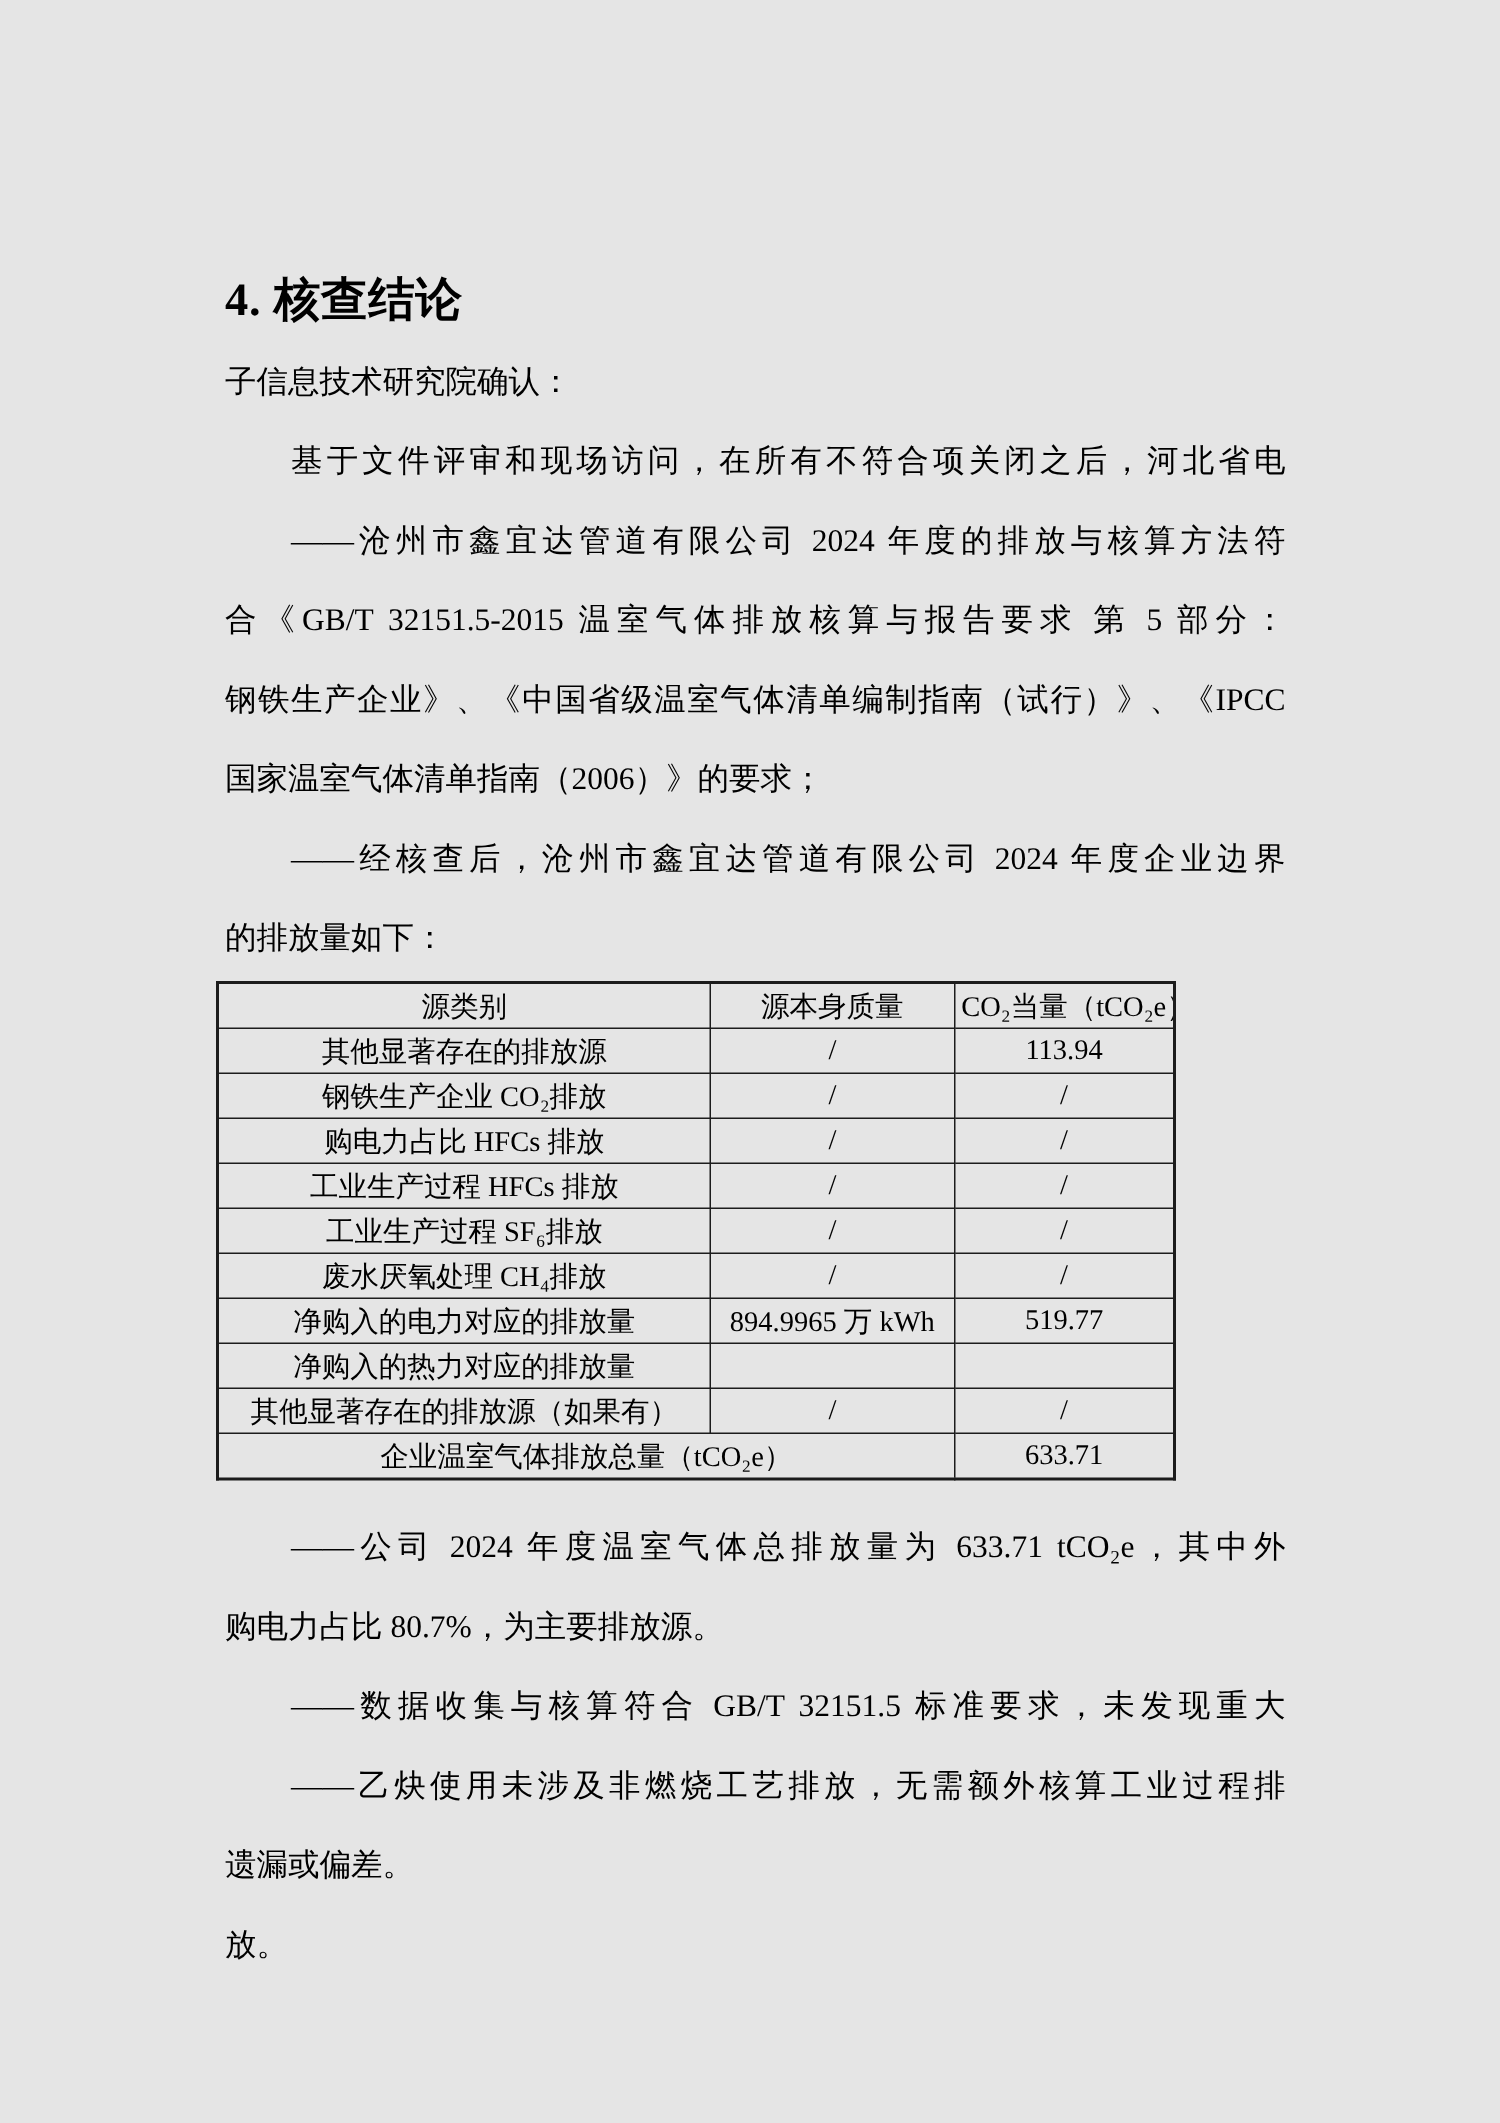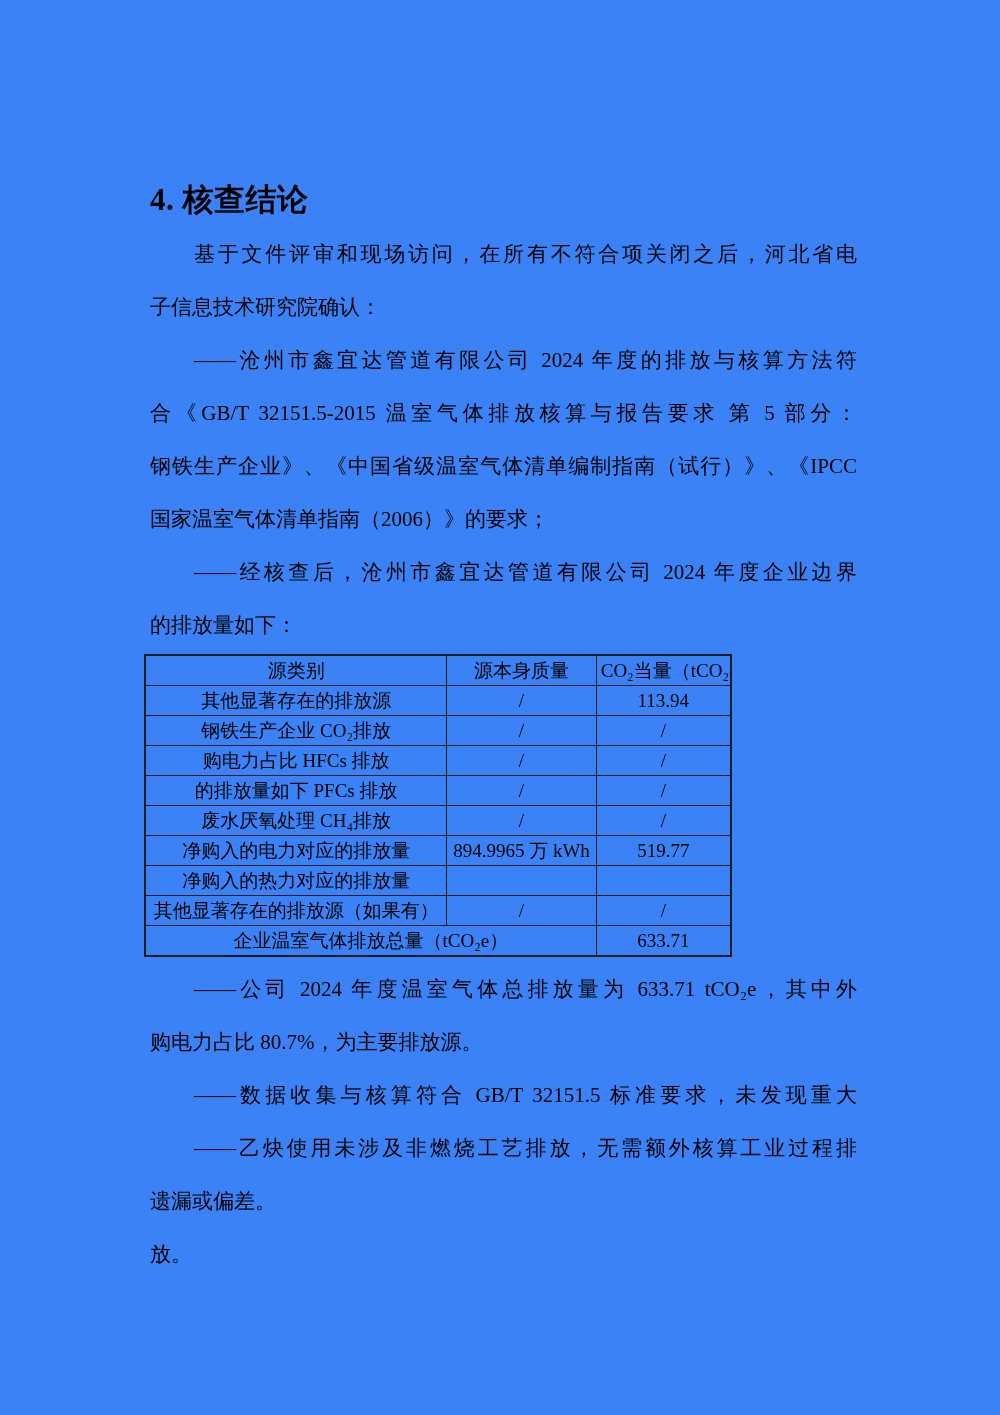--- a/index.html
+++ b/index.html
@@ -3,35 +3,35 @@
 <meta charset="utf-8">
 <style>
   html,body{margin:0;padding:0;background:#ffffff;}
   body{
     width:1000px;height:1415px;
     font-family:"Liberation Serif","DejaVu Serif",serif;
     color:#000;
     position:relative;
     overflow:hidden;
   }
-  .page{width:1000px;height:1415px;position:relative;background:#3b82f6;}
+  .page{width:1000px;height:1415px;position:relative;background:#e5e5e5;}
   .content{padding:180px 143px 0 150px;}
   .heading{
     font-size:31px;font-weight:bold;line-height:40px;
     margin:0 0 8px 0;letter-spacing:0.5px;
   }
   .line{
     font-size:21px;line-height:53px;
     min-height:53px;
   }
   .full{text-align:justify;text-align-last:justify;}
   .indent{text-indent:44px;}
   table.emissions{
     border-collapse:collapse;table-layout:fixed;
-    width:588px;margin:2px 0 6px -6px;
+    width:640px;margin:2px 0 18px -6px;
     border:2px solid #1c1c1c;
   }
   table.emissions th,table.emissions td{
     border:1.5px solid #1c1c1c;
     height:29px;padding:0 4px;
     text-align:center;vertical-align:middle;
     font-size:19px;font-weight:normal;
     overflow:hidden;white-space:nowrap;
   }
   col.c1{width:51.5%;} col.c2{width:25.5%;} col.c3{width:23%;}
@@ -41,22 +41,22 @@
   }
 </style>
 </head>
 <body>
 
 <div class="page">
   <div class="content">
 
     <h1 class="heading">4. 核查结论</h1>
 
+    <div class="line">子信息技术研究院确认：</div>
     <div class="line full indent">基于文件评审和现场访问，在所有不符合项关闭之后，河北省电</div>
-    <div class="line">子信息技术研究院确认：</div>
 
     <div class="line full indent">——沧州市鑫宜达管道有限公司 2024 年度的排放与核算方法符</div>
     <div class="line full">合《GB/T 32151.5-2015 温室气体排放核算与报告要求 第 5 部分：</div>
     <div class="line full">钢铁生产企业》、《中国省级温室气体清单编制指南（试行）》、《IPCC</div>
     <div class="line">国家温室气体清单指南（2006）》的要求；</div>
 
     <div class="line full indent">——经核查后，沧州市鑫宜达管道有限公司 2024 年度企业边界</div>
     <div class="line">的排放量如下：</div>
 
     <table class="emissions">
@@ -80,21 +80,26 @@
         <td>钢铁生产企业 CO₂排放</td>
         <td>/</td>
         <td>/</td>
       </tr>
       <tr>
         <td>购电力占比 HFCs 排放</td>
         <td>/</td>
         <td>/</td>
       </tr>
       <tr>
-        <td>的排放量如下 PFCs 排放</td>
+        <td>工业生产过程 HFCs 排放</td>
+        <td>/</td>
+        <td>/</td>
+      </tr>
+      <tr>
+        <td>工业生产过程 SF₆排放</td>
         <td>/</td>
         <td>/</td>
       </tr>
       <tr>
         <td>废水厌氧处理 CH₄排放</td>
         <td>/</td>
         <td>/</td>
       </tr>
       <tr>
         <td>净购入的电力对应的排放量</td>

